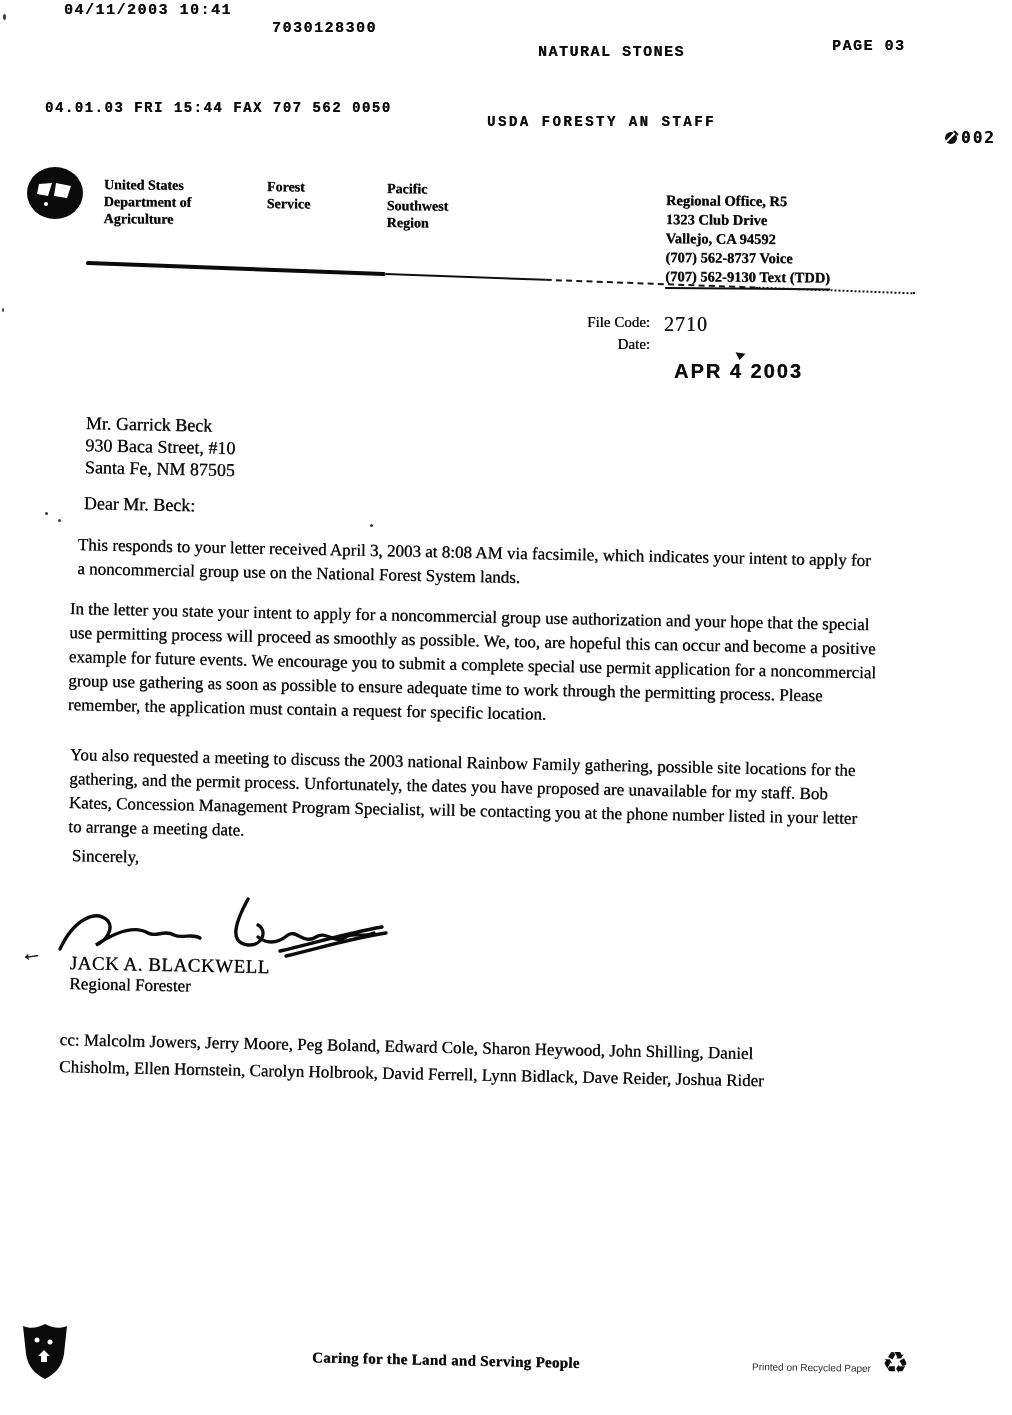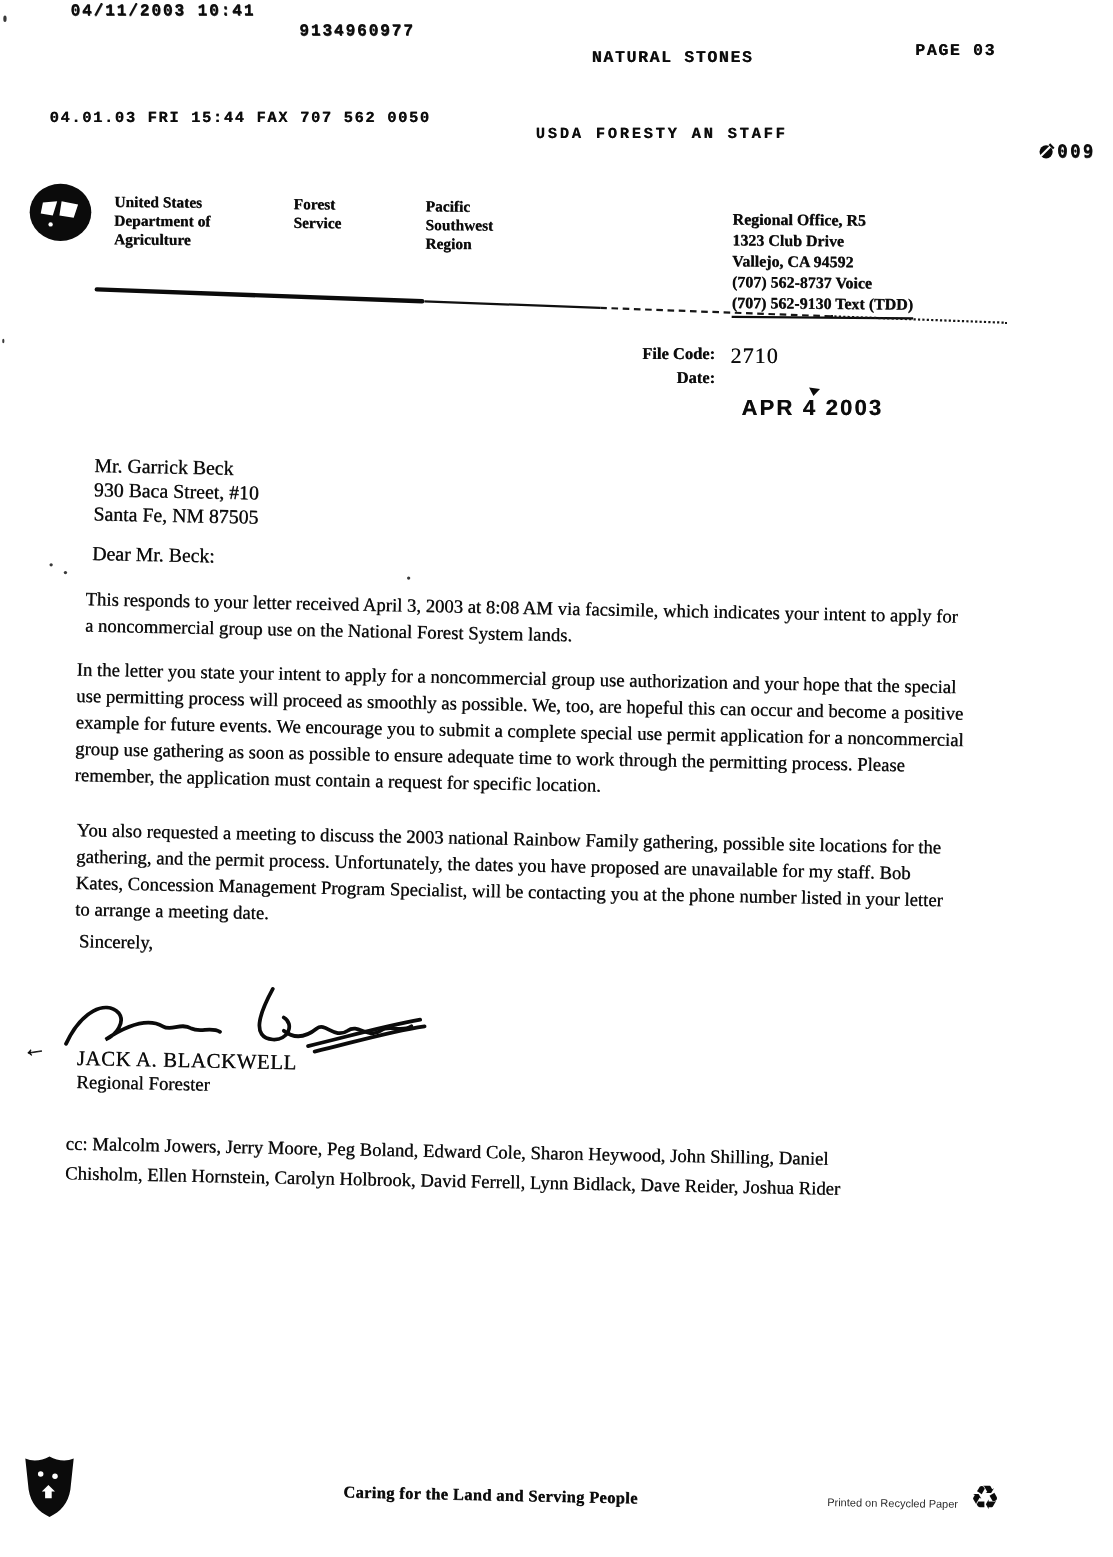--- a/index.html
+++ b/index.html
@@ -16,21 +16,21 @@
   .pre{white-space:pre-line;}
   .tilt1{transform:rotate(1.15deg);transform-origin:0 0;}
   .tilt05{transform:rotate(0.5deg);transform-origin:0 0;}
   .faxline1{font-size:15px;letter-spacing:1.5px;}
   .faxline2{font-size:14px;letter-spacing:1.5px;}
   .lh-col{font-size:14px;font-weight:700;line-height:17px;}
   .office-line{font-size:14.5px;font-weight:700;line-height:19px;white-space:nowrap;}
   .office-underline{border-bottom:2px solid #0c0c0c;padding-bottom:1px;}
   .para{font-size:17px;line-height:24px;text-align:left;}
   .addr{font-size:18px;line-height:22px;}
-  .ref-label{font-size:15px;font-weight:700;}
+  .ref-label{font-size:15px;font-weight:400;}
   .ref-value{font-size:20px;letter-spacing:1px;}
   .stamp{font-family:"Liberation Sans","DejaVu Sans",sans-serif;font-weight:700;
          font-size:20px;letter-spacing:2px;filter:blur(0.3px);}
   .rule-wrap{display:flex;align-items:center;transform:rotate(2.1deg);transform-origin:0 50%;}
   .rule-solid{height:4px;background:#0b0b0b;border-radius:2px;}
   .rule-dash{height:0;border-top:2px dashed #161616;}
   .rule-thin{height:2px;background:#101010;}
   .sig-name{font-size:19px;letter-spacing:0.5px;}
   .sig-title{font-size:17px;}
   .motto{font-size:15px;font-weight:700;letter-spacing:0.3px;transform:rotate(1.2deg);}
@@ -44,35 +44,35 @@
 </head>
 <body>
 
 <div class="noise" style="left:3px;top:14px;width:3px;height:6px;"></div>
 <div class="noise" style="left:2px;top:308px;width:2px;height:4px;"></div>
 <div class="noise" style="left:45px;top:512px;width:3px;height:3px;"></div>
 <div class="noise" style="left:58px;top:519px;width:3px;height:3px;"></div>
 <div class="noise" style="left:370px;top:524px;width:3px;height:3px;"></div>
 
 <div class="abs mono faxline1 ink" style="left:64px;top:2px;">04/11/2003  10:41</div>
-<div class="abs mono faxline1 ink" style="left:272px;top:20px;">9134960977</div>
+<div class="abs mono faxline1 ink" style="left:272px;top:20px;">7030128300</div>
 <div class="abs mono faxline1 ink" style="left:538px;top:44px;">NATURAL STONES</div>
 <div class="abs mono faxline1 ink" style="left:832px;top:38px;">PAGE  03</div>
 
 <div class="abs mono faxline2 ink" style="left:45px;top:100px;">04.01.03  FRI 15:44 FAX 707 562 0050</div>
 <div class="abs mono faxline2 ink" style="left:487px;top:114px;letter-spacing:2.5px;">USDA FORESTY AN STAFF</div>
 <div class="abs" style="left:944px;top:128px;display:flex;align-items:center;gap:2px;">
   <span style="display:inline-block;width:15px;height:15px;">
     <svg width="15" height="15" viewBox="0 0 15 15">
         <circle cx="7" cy="8" r="6" fill="#0b0b0b"></circle>
         <path d="M2 12 L12 2" stroke="#fff" stroke-width="2"></path>
         <path d="M10 1 L14 5" stroke="#0b0b0b" stroke-width="2"></path>
       </svg>
   </span>
-  <span class="counter ink">009</span>
+  <span class="counter ink">002</span>
 </div>
 
 <div class="abs" style="left:26px;top:166px;width:58px;height:56px;">
   <svg width="58" height="56" viewBox="0 0 58 56">
     <ellipse cx="29" cy="27" rx="28" ry="26" fill="#0b0b0b"></ellipse>
     <polygon points="13,18 26,17 22,30 11,28" fill="#ffffff"></polygon>
     <polygon points="30,17 45,20 41,32 28,30" fill="#ffffff"></polygon>
     <circle cx="20" cy="38" r="2" fill="#ffffff"></circle>
   </svg>
 </div>

